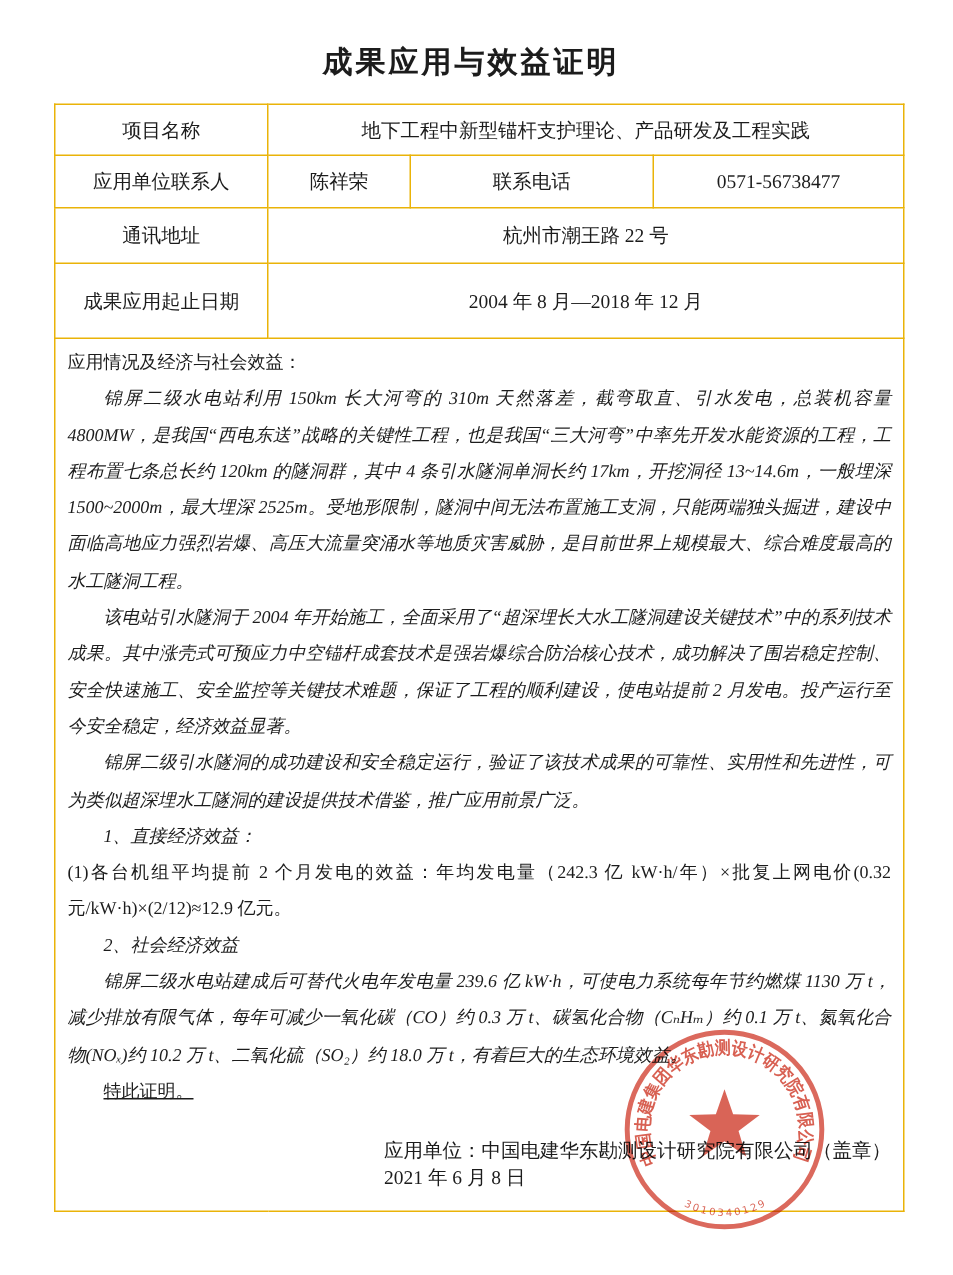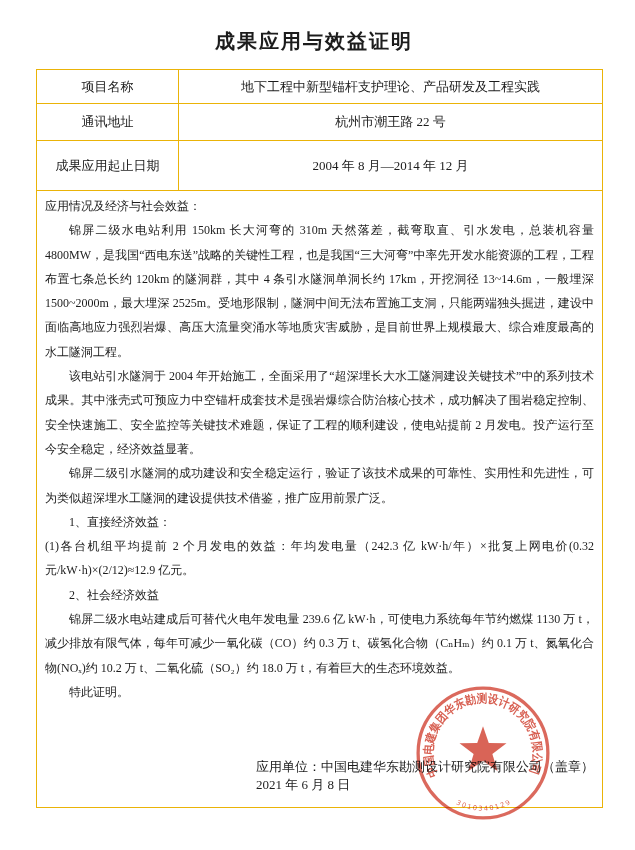--- a/index.html
+++ b/index.html
@@ -49,22 +49,22 @@
     vertical-align: top;
     padding: 3px 8px;
     position: relative;
   }
   .big-cell p {
     margin: 0;
     font-size: 12px;
     line-height: 24.3px;
     text-align: justify;
   }
-  .indent { text-indent: 2em; }
-  .closing { margin-top: 22px; text-indent: 2em; }
+  .indent { text-indent: 2em; font-style: italic; }
+  .closing { margin-top: 22px; text-indent: 2em; text-decoration: underline; }
   .sig-block {
     position: absolute;
     right: 8px;
     bottom: 14px;
   }
   .sig-unit {
     font-size: 13px;
     line-height: 17px;
   }
   .sig-date {
@@ -94,27 +94,33 @@
     <col style="width:142px">
       <col style="width:95px">
       <col style="width:162px">
       <col style="width:167px">
   </colgroup>
   <tbody>
       <tr style="height:34px">
     <td class="label-cell">项目名称</td>
     <td colspan="3">地下工程中新型锚杆支护理论、产品研发及工程实践</td>
   </tr>
+  <tr style="height:35px">
+    <td class="label-cell">应用单位联系人</td>
+    <td>陈祥荣</td>
+    <td>联系电话</td>
+    <td>0571-56738477</td>
+  </tr>
   <tr style="height:37px">
     <td class="label-cell">通讯地址</td>
     <td colspan="3" class="bold-val">杭州市潮王路 22 号</td>
   </tr>
   <tr style="height:50px">
     <td class="label-cell">成果应用起止日期</td>
-    <td colspan="3">2004 年 8 月—2014 年 12 月</td>
+    <td colspan="3">2004 年 8 月—2018 年 12 月</td>
   </tr>
   <tr>
     <td colspan="4" class="big-cell">
       <p>应用情况及经济与社会效益：</p>
       <p class="indent">锦屏二级水电站利用 150km 长大河弯的 310m 天然落差，截弯取直、引水发电，总装机容量 4800MW，是我国“西电东送”战略的关键性工程，也是我国“三大河弯”中率先开发水能资源的工程，工程布置七条总长约 120km 的隧洞群，其中 4 条引水隧洞单洞长约 17km，开挖洞径 13~14.6m，一般埋深 1500~2000m，最大埋深 2525m。受地形限制，隧洞中间无法布置施工支洞，只能两端独头掘进，建设中面临高地应力强烈岩爆、高压大流量突涌水等地质灾害威胁，是目前世界上规模最大、综合难度最高的水工隧洞工程。</p>
       <p class="indent">该电站引水隧洞于 2004 年开始施工，全面采用了“超深埋长大水工隧洞建设关键技术”中的系列技术成果。其中涨壳式可预应力中空锚杆成套技术是强岩爆综合防治核心技术，成功解决了围岩稳定控制、安全快速施工、安全监控等关键技术难题，保证了工程的顺利建设，使电站提前 2 月发电。投产运行至今安全稳定，经济效益显著。</p>
       <p class="indent">锦屏二级引水隧洞的成功建设和安全稳定运行，验证了该技术成果的可靠性、实用性和先进性，可为类似超深埋水工隧洞的建设提供技术借鉴，推广应用前景广泛。</p>
       <p class="indent">1、直接经济效益：</p>
       <p>(1)各台机组平均提前 2 个月发电的效益：年均发电量（242.3 亿 kW·h/年）×批复上网电价(0.32 元/kW·h)×(2/12)≈12.9 亿元。</p>
       <p class="indent">2、社会经济效益</p>

